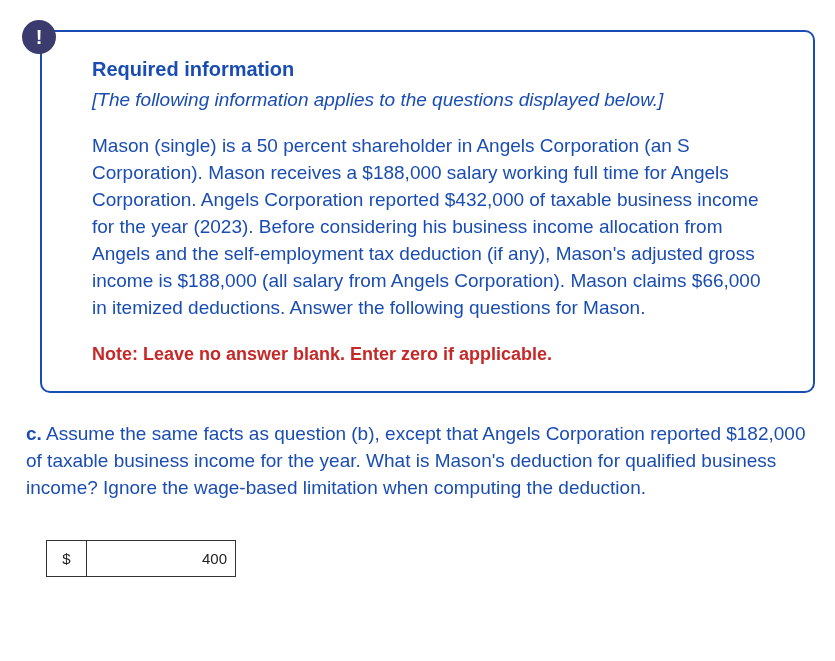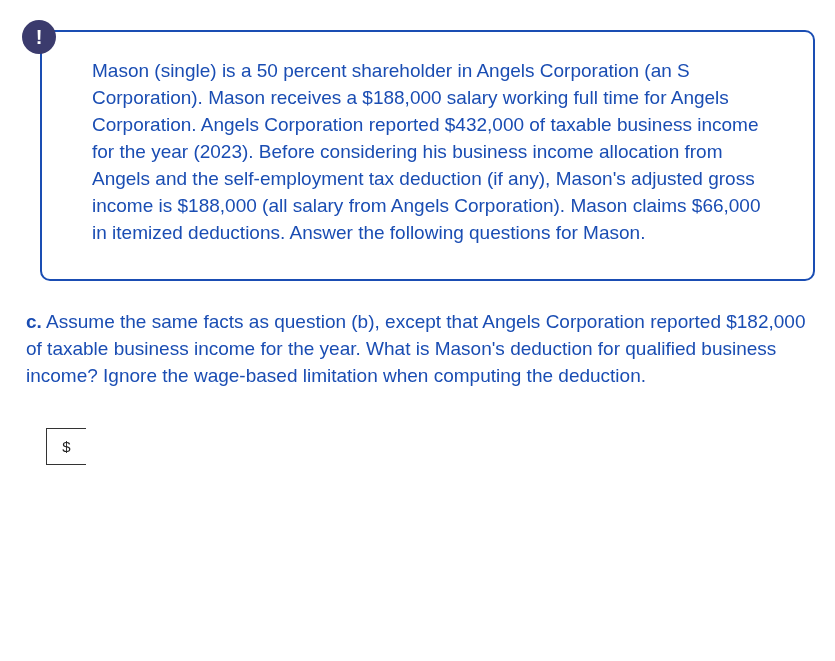--- a/index.html
+++ b/index.html
@@ -47,21 +47,21 @@
     .subtitle {
       color: #1a4db3;
       font-style: italic;
       font-size: 19px;
       margin-bottom: 22px;
     }
     .body-text {
       color: #1a4db3;
       font-size: 19px;
       line-height: 1.42;
-      margin-bottom: 6px;
+      margin-bottom: 22px;
     }
     .note-text {
       color: #c62828;
       font-weight: bold;
       font-size: 18px;
     }
     .question-block {
       margin: 0 6px 38px 6px;
     }
     .question-text {
@@ -107,26 +107,30 @@
     }
   </style>
 </head>
 <body>
 
 <div class="info-container">
   <div class="alert-badge">
     <span>!</span>
   </div>
   <div class="info-box">
+    <div class="req-title">Required information</div>
+    <div class="subtitle">[The following information applies to the questions displayed below.]</div>
     <div class="body-text">Mason (single) is a 50 percent shareholder in Angels Corporation (an S Corporation). Mason receives a $188,000 salary working full time for Angels Corporation. Angels Corporation reported $432,000 of taxable business income for the year (2023). Before considering his business income allocation from Angels and the self-employment tax deduction (if any), Mason's adjusted gross income is $188,000 (all salary from Angels Corporation). Mason claims $66,000 in itemized deductions. Answer the following questions for Mason.</div>
+    <div class="note-text">Note: Leave no answer blank. Enter zero if applicable.</div>
   </div>
 </div>
 
 <div class="question-block">
   <p class="question-text">
     <span class="q-label">c.</span><span> Assume the same facts as question (b), except that Angels Corporation reported $182,000 of taxable business income for the year. What is Mason's deduction for qualified business income? Ignore the wage-based limitation when computing the deduction.</span>
   </p>
 </div>
 
 <div class="answer-row">
   <div class="answer-gap"></div>
   <div class="dollar-cell">$</div>
+  <input class="answer-input" type="text" value="400" style="">
 </div>
 
 </body></html>

